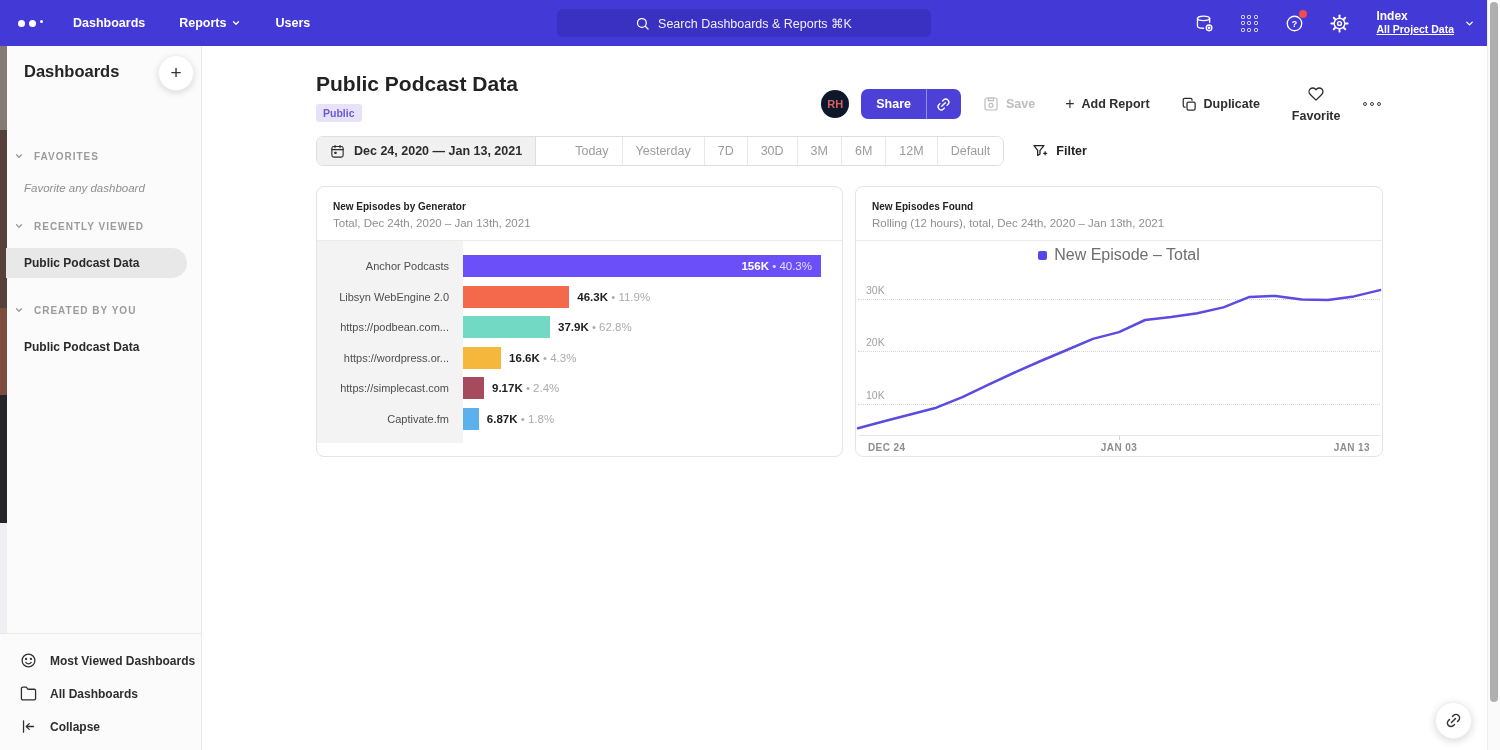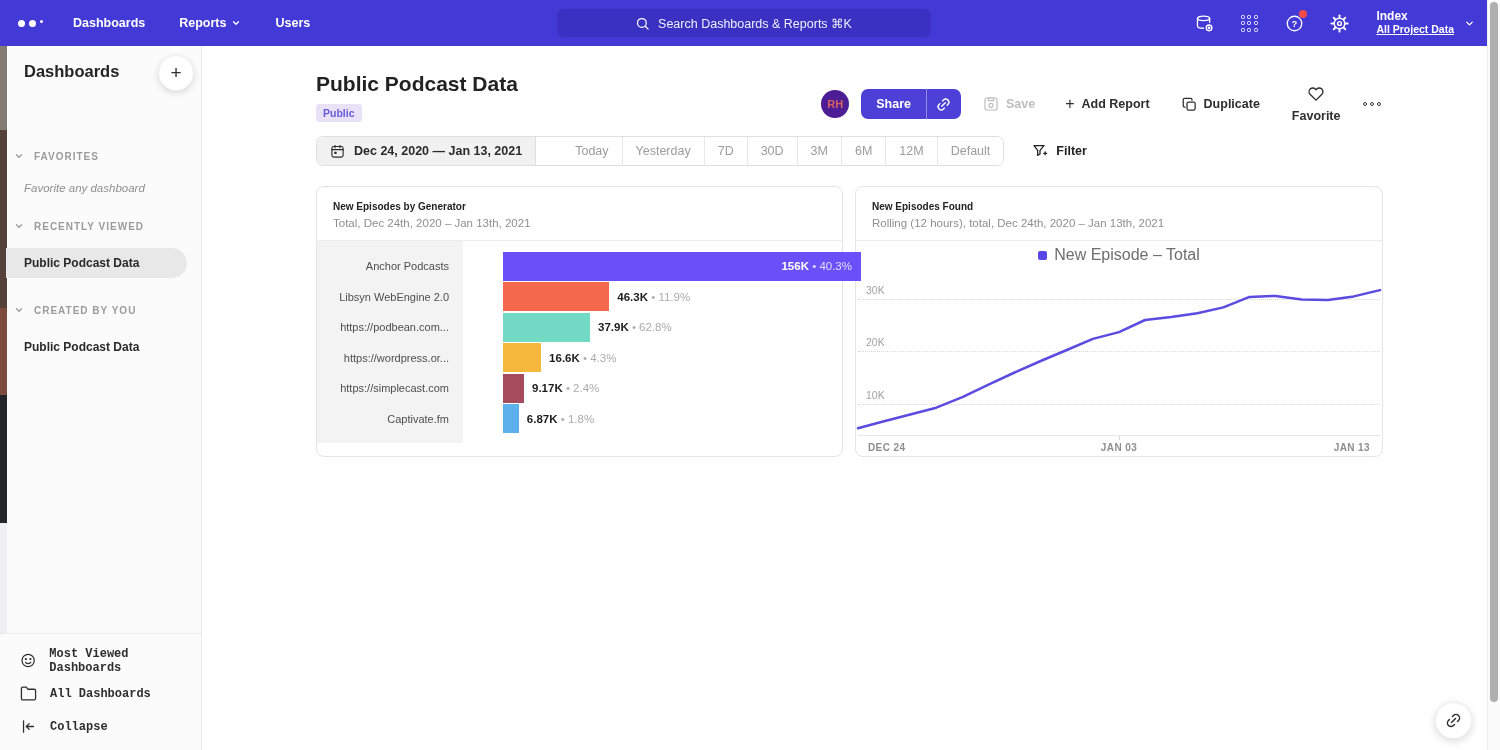--- a/index.html
+++ b/index.html
@@ -32,30 +32,30 @@
   .edge-strip { position:absolute; left:0; top:0; width:7px; height:704px; }
   .edge-strip div { width:7px; }
   .sb-title { position:absolute; left:24px; top:16px; font-size:16.5px; font-weight:700; color:#242424; }
   .sb-add { position:absolute; right:7px; top:9px; width:36px; height:36px; border-radius:50%; background:#fff; border:1px solid #F0F0F0; box-shadow:0 2px 6px rgba(0,0,0,0.14); font-size:19px; font-weight:400; color:#333; cursor:pointer; line-height:34px; text-align:center; }
   .sb-section-head { display:flex; align-items:center; gap:10px; padding-left:14px; height:16px; margin-top:24px; color:#9B9B9B; cursor:pointer; }
   .sb-section-head .lbl { font-size:10px; font-weight:700; letter-spacing:1px; }
   .sb-empty { margin:18px 0 0 24px; font-size:11.5px; font-style:italic; color:#8F8F8F; }
   .sb-item { margin:14px 0 0 6px; width:181px; height:30px; line-height:30px; padding-left:18px; font-size:12px; font-weight:700; color:#2A2A2A; cursor:pointer; border-radius:0 16px 16px 0; }
   .sb-item.selected { background:#E9E8E8; }
   .sb-footer { position:absolute; left:0; right:0; bottom:0; border-top:1px solid #E9E9E9; padding:10px 0 7px; background:#FBFBFB; }
-  .sb-foot-item { display:flex; align-items:center; gap:13px; height:33px; padding-left:20px; font-size:12px; font-weight:700; color:#2E2E2E; cursor:pointer;font-family:Liberation Mono, monospace; }
+  .sb-foot-item { display:flex; align-items:center; gap:13px; height:33px; padding-left:20px; font-size:12px; font-weight:700; color:#2E2E2E; cursor:pointer; }
 
   
   .main { position:absolute; left:202px; top:46px; width:1285px; height:704px; background:#fff; }
   .page-head { position:absolute; left:114px; top:26px; }
   .page-title { font-size:21px; font-weight:700; color:#222; }
   .badge { display:inline-block; margin-top:8px; background:#E7E2F8; color:#6A5AD8; font-size:10.5px; font-weight:700; padding:3px 7px; border-radius:3px; }
 
   .actions { position:absolute; right:106px; top:43px; height:30px; display:flex; align-items:center; }
-  .avatar { width:28px; height:28px; border-radius:50%; background:#4c1d95; color:#D96060; font-size:11px; font-weight:700; display:flex; align-items:center; justify-content:center; cursor:pointer; }
+  .avatar { width:28px; height:28px; border-radius:50%; background:#0f172a; color:#D96060; font-size:11px; font-weight:700; display:flex; align-items:center; justify-content:center; cursor:pointer; }
   .share-group { display:flex; align-items:stretch; height:30px; background:#4C40D6; border-radius:7px; overflow:hidden; margin-left:12px; cursor:pointer; }
   .share-main { padding:0 15px; display:flex; align-items:center; color:#fff; font-size:12.5px; font-weight:700; }
   .share-div { width:1px; background:rgba(255,255,255,0.4); }
   .share-link { width:34px; display:flex; align-items:center; justify-content:center; }
   .act-btn { display:flex; align-items:center; gap:7px; font-size:12.5px; font-weight:700; color:#2E2E2E; cursor:pointer; }
   .act-btn.disabled { color:#BDBDBD; cursor:default; }
   .act-save { margin-left:22px; }
   .act-add { margin-left:30px; }
   .act-dup { margin-left:32px; }
   .act-fav { margin-left:32px;flex-direction:column; }
@@ -78,21 +78,21 @@
   .card.c2 { width:528px; }
   .card-head { padding:14px 16px 11px; border-bottom:1px solid #ECECEC; }
   .card-title { font-size:10px; font-weight:700; color:#232323; }
   .card-sub { font-size:11.5px; color:#8F8F8F; margin-top:5px; }
 
   
   .bar-rows { position:relative; height:208px; padding-top:10px; }
   .bar-col-bg { position:absolute; left:0; top:0; width:146px; height:202px; background:#F4F3F3; }
   .bar-row { position:relative; height:30.5px; display:flex; align-items:center; }
   .bar-label { width:146px; padding-right:14px; text-align:right; font-size:11px; color:#4E4E4E; flex:none; }
-  .bar { height:29px; flex:none; position:relative;margin-left:40px; }
+  .bar { height:22px; flex:none; position:relative; }
   .bar-val { margin-left:8px; font-size:11.5px; color:#1C1C1C; white-space:nowrap; }
   .bar-val b { font-weight:700; }
   .bar-val .pct { color:#ABABAB; font-weight:400; }
   .bar-val.inside { position:absolute; right:9px; top:50%; transform:translateY(-50%); margin:0; color:#fff; }
   .bar-val.inside .pct { color:rgba(255,255,255,0.8); }
 
   
   .legend { display:flex; align-items:center; justify-content:center; gap:7px; margin-top:7px; height:14px; }
   .legend-sq { width:9px; height:9px; border-radius:2px; }
   .legend-lbl { font-size:16px; color:#6E6E6E; }

